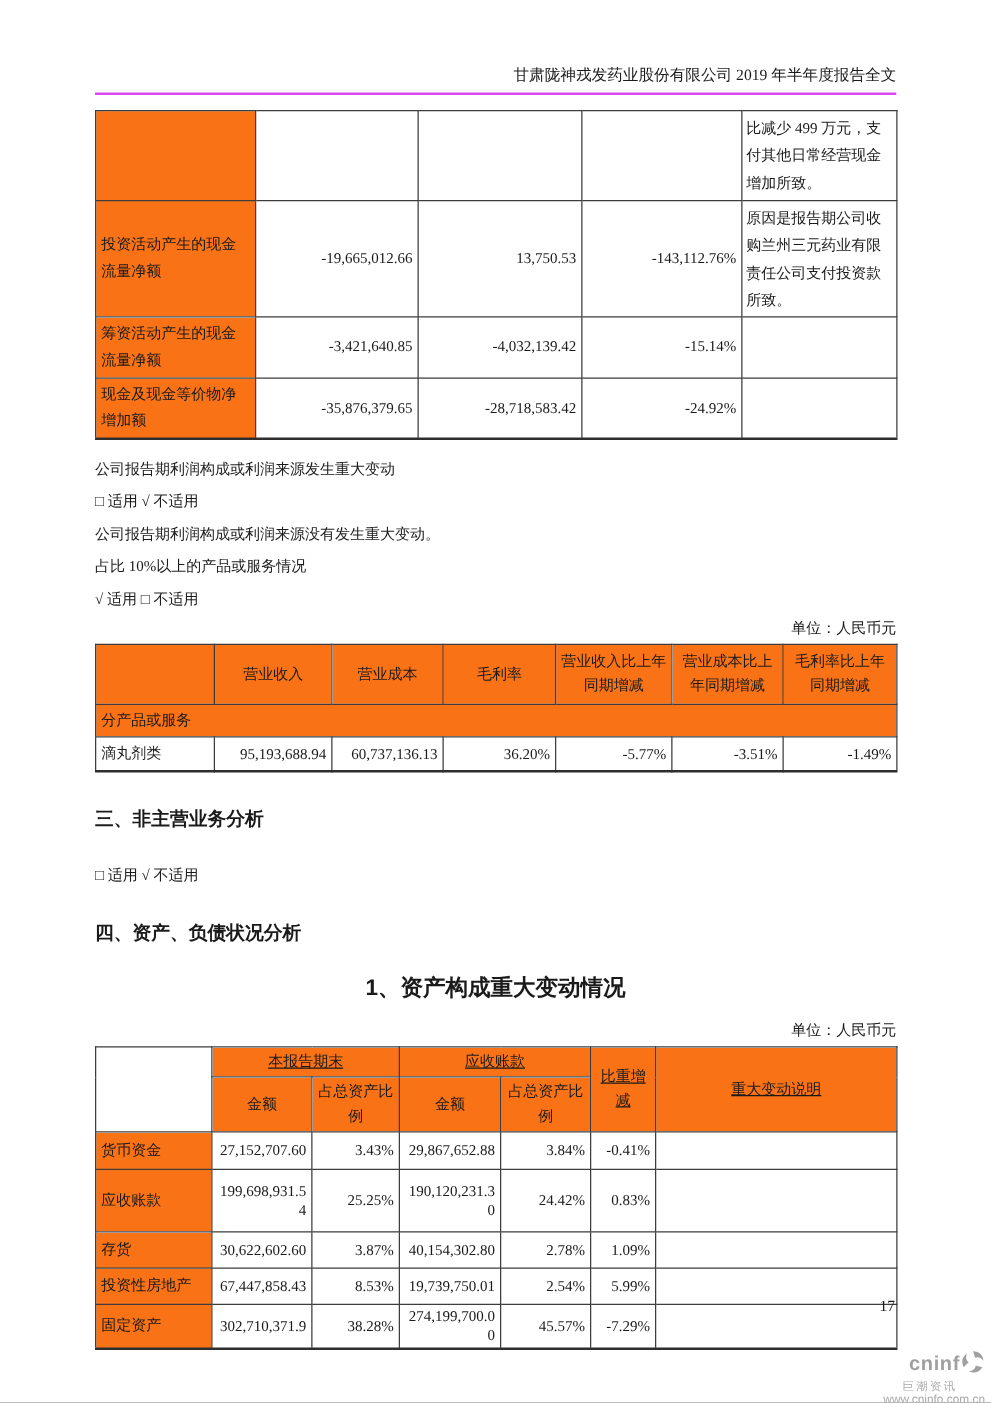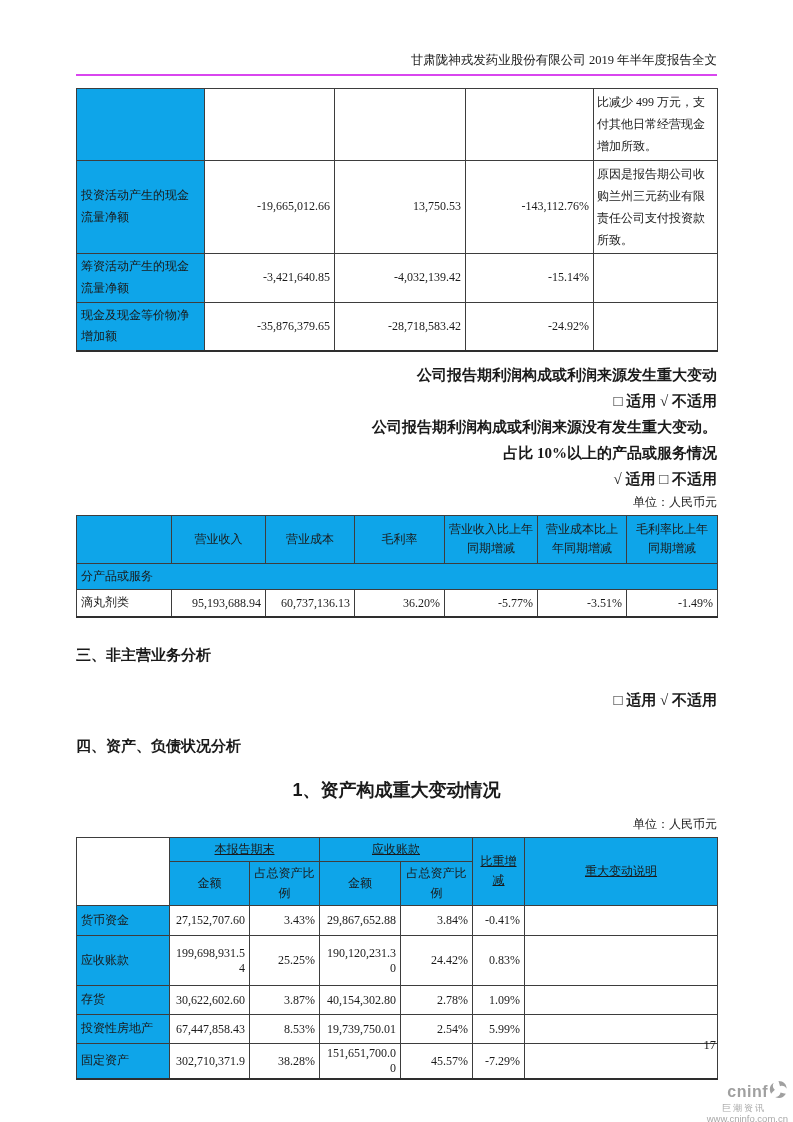--- a/index.html
+++ b/index.html
@@ -29,34 +29,34 @@
     border-collapse:collapse;
     table-layout:fixed;
     font-size:12px;
   }
   td {
     border:1px solid #3d3d3d;
     padding:2px 4px;
     vertical-align:middle;
     overflow:hidden;
   }
-  .gray { background:#0ea5e9; }
+  .gray { background:#f97316; }
   .lbl  { text-align:left; line-height:1.8; }
   .num  { text-align:right; word-break:break-all; }
   .note { text-align:left; line-height:1.85; padding:2px 3px; }
   .ctr  { text-align:center; line-height:1.6; }
 
   .t1 { margin-top:12px; border-bottom:2px solid #2e2e2e; }
   .t1 .r1 td { height:66px; }
   .t1 .r2 td { height:66px; }
   .t1 .r3 td { height:45px; }
   .t1 .r4 td { height:48px; }
 
   .para-block { margin-top:10px; }
-  .para-line { font-size:15px; height:26px; line-height:26px; text-align:right;font-weight:bold; }
+  .para-line { font-size:12px; height:26px; line-height:26px; text-align:left; }
   .unit-line { font-size:12px; height:20px; line-height:20px; text-align:right; }
 
   .t2 { margin-top:3px; border-bottom:2px solid #2e2e2e; }
   .t2 .hd td { height:48px; }
   .t2 .grp td { height:26px; }
   .t2 .dr td { height:27px; }
 
   .h-big {
     font-family:"Liberation Sans","DejaVu Sans",sans-serif;
     font-weight:bold; font-size:15px; text-align:left;
@@ -250,21 +250,21 @@
         <td class="num">8.53%</td>
         <td class="num">19,739,750.01</td>
         <td class="num">2.54%</td>
         <td class="num">5.99%</td>
         <td class="note"></td>
       </tr>
       <tr class="dr4">
         <td class="gray lbl">固定资产</td>
         <td class="num">302,710,371.9</td>
         <td class="num">38.28%</td>
-        <td class="num">151,651,700.00</td>
+        <td class="num">274,199,700.00</td>
         <td class="num">45.57%</td>
         <td class="num">-7.29%</td>
         <td class="note"></td>
       </tr>
     </tbody>
       </table>
 
   </div>
 
   <div class="page-number">17</div>

